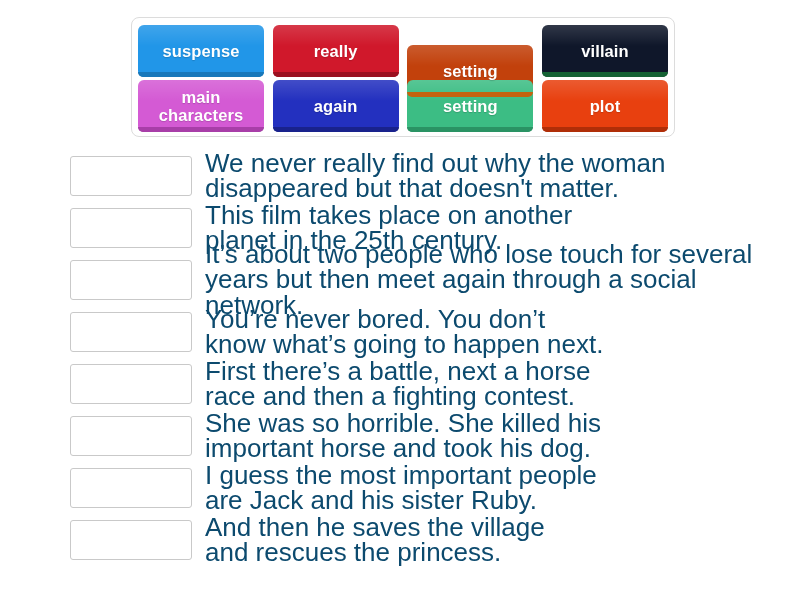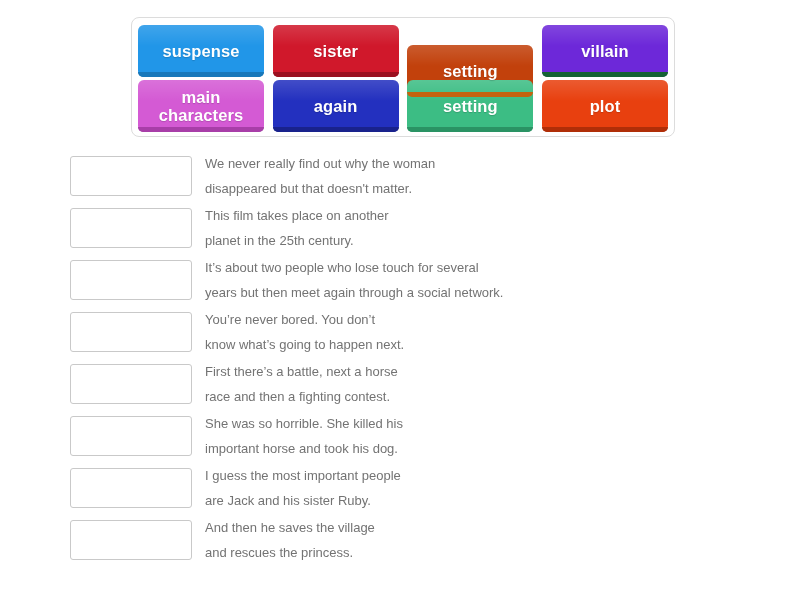--- a/index.html
+++ b/index.html
@@ -96,45 +96,45 @@
     width: 122px;
     height: 40px;
     flex: 0 0 122px;
     box-sizing: border-box;
     border: 1px solid #c9c9c9;
     border-radius: 3px;
     background: #ffffff;
   }
   .sentence {
     margin-left: 13px;
-    font-size: 13px;
+    font-size: 26px;
     line-height: 25.5px;
-    color: #737373;
+    color: #0c4a6e;
     white-space: pre-line;
     font-weight: normal;
   }
 </style>
 </head>
 <body>
 
 <div id="word-bank">
     <div class="bank-row">
       <div class="tile" style="background: rgb(33, 150, 232); --bevel: #1878ba;">
         <span>suspense</span>
         <i style="position:absolute;left:0;right:0;bottom:0;height:5px;border-radius:0 0 6px 6px;background:#1878ba;z-index:1"></i>
       </div>
       <div class="tile" style="background: rgb(208, 24, 43); --bevel: #9b1020;">
-        <span>sister</span>
+        <span>really</span>
         <i style="position:absolute;left:0;right:0;bottom:0;height:5px;border-radius:0 0 6px 6px;background:#9b1020;z-index:1"></i>
       </div>
       <div class="tile" style="background: #c2410c; margin-top: 20px; --bevel: #c4630f;">
         <span>setting</span>
         <i style="position:absolute;left:0;right:0;bottom:0;height:5px;border-radius:0 0 6px 6px;background:#c4630f;z-index:1"></i>
       </div>
-      <div class="tile" style="background: #6d28d9; --bevel: #156234;">
+      <div class="tile" style="background: #0f172a; --bevel: #156234;">
         <span>villain</span>
         <i style="position:absolute;left:0;right:0;bottom:0;height:5px;border-radius:0 0 6px 6px;background:#156234;z-index:1"></i>
       </div>
     </div>
     <div class="bank-row">
       <div class="tile" style="background: rgb(212, 90, 212); --bevel: #a83ea8;">
         <span>main characters</span>
         <i style="position:absolute;left:0;right:0;bottom:0;height:5px;border-radius:0 0 6px 6px;background:#a83ea8;z-index:1"></i>
       </div>
       <div class="tile" style="background: rgb(35, 48, 191); --bevel: #19228c;">

